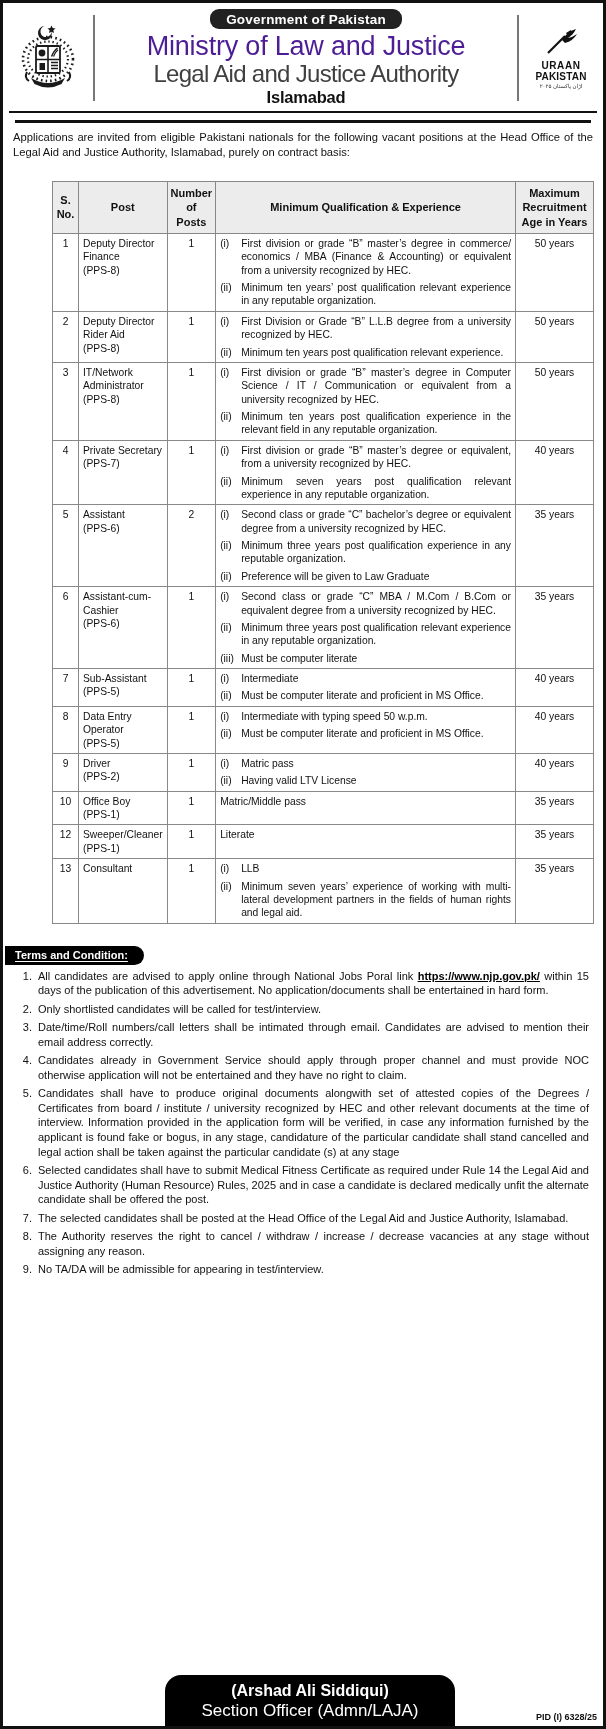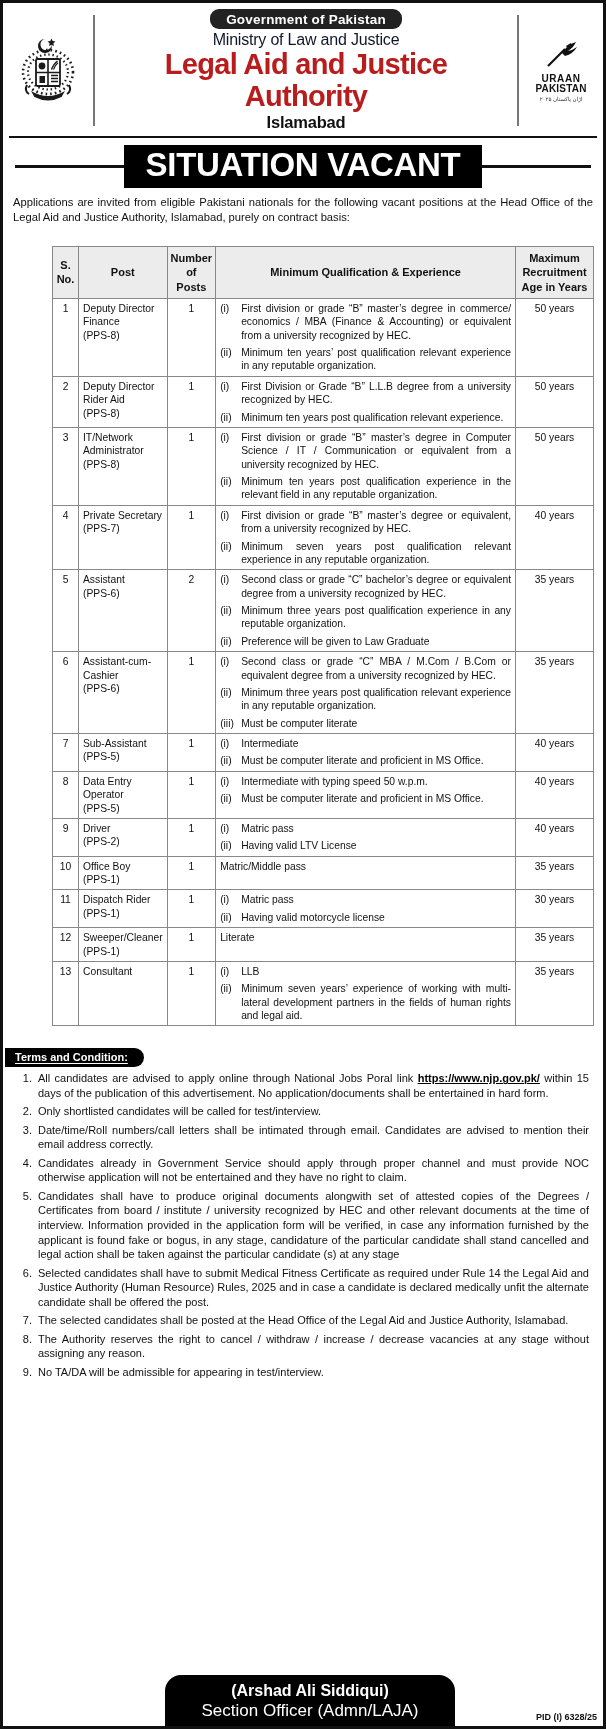--- a/index.html
+++ b/index.html
@@ -34,31 +34,31 @@
     background: #222;
     color: #fff;
     font-weight: bold;
     font-size: 13.5px;
     letter-spacing: .2px;
     padding: 2.5px 16px;
     border-radius: 9px;
     margin-bottom: 2px;
   }
   .ministry {
-    font-size: 16px;
+    font-size: 27px;
     letter-spacing: -0.2px;
     line-height: 1.12;
-    color: #0f172a;
+    color: #4c1d95;
   }
   .authority {
-    font-size: 29px;
-    font-weight: bold;
+    font-size: 24px;
+    font-weight: normal;
     letter-spacing: -0.7px;
     line-height: 1.1;
-    color: #b91c1c;
+    color: #404040;
   }
   .city {
     font-size: 16.5px;
     font-weight: bold;
     letter-spacing: -0.2px;
     line-height: 1.2;
   }
   .uraan { width: 68px; flex: 0 0 68px; text-align: center; }
   .uraan-text1 { font-size: 10px; font-weight: bold; letter-spacing: .6px; line-height: 1.05; }
   .uraan-text2 { font-size: 10px; font-weight: bold; letter-spacing: .2px; line-height: 1.05; }
@@ -231,21 +231,20 @@
       <div class="uraan-text1">URAAN</div>
       <div class="uraan-text2">PAKISTAN</div>
       <div class="uraan-urdu">اڑان پاکستان ۲۰۲۵</div>
     </div>
   </div>
 
   <div class="hdr-sep"></div>
 
   <div class="sv-wrap">
     <div class="sv-line"></div>
-    <div class="sv-banner">SITUATION VACANT</div>
     <div class="sv-line"></div>
   </div>
 
   <div class="intro">Applications are invited from eligible Pakistani nationals for the following vacant positions at the Head Office of the Legal Aid and Justice Authority, Islamabad, purely on contract basis:</div>
 
   <div class="tbl-wrap">
     <table class="jobs">
       <thead>
         <tr>
           <th class="c-sno">S. No.</th>
@@ -441,39 +440,20 @@
               <span class="post-name">Office Boy</span>
               <span class="post-scale">(PPS-1)</span>
             </td>
             <td class="c-num">1</td>
             <td class="c-qual">
               <div class="qual-hang">
                 <span class="qh-text">Matric/Middle pass</span>
               </div>
             </td>
             <td class="c-age">35 years</td>
-          </tr>
-          <tr>
-            <td class="c-sno">11</td>
-            <td class="c-post">
-              <span class="post-name">Dispatch Rider</span>
-              <span class="post-scale">(PPS-1)</span>
-            </td>
-            <td class="c-num">1</td>
-            <td class="c-qual">
-              <div class="qual-hang">
-                <span class="qh-mark">(i)</span>
-                <span class="qh-text">Matric pass</span>
-              </div>
-              <div class="qual-hang">
-                <span class="qh-mark">(ii)</span>
-                <span class="qh-text">Having valid motorcycle license</span>
-              </div>
-            </td>
-            <td class="c-age">30 years</td>
           </tr>
           <tr>
             <td class="c-sno">12</td>
             <td class="c-post">
               <span class="post-name">Sweeper/Cleaner</span>
               <span class="post-scale">(PPS-1)</span>
             </td>
             <td class="c-num">1</td>
             <td class="c-qual">
               <div class="qual-hang">

